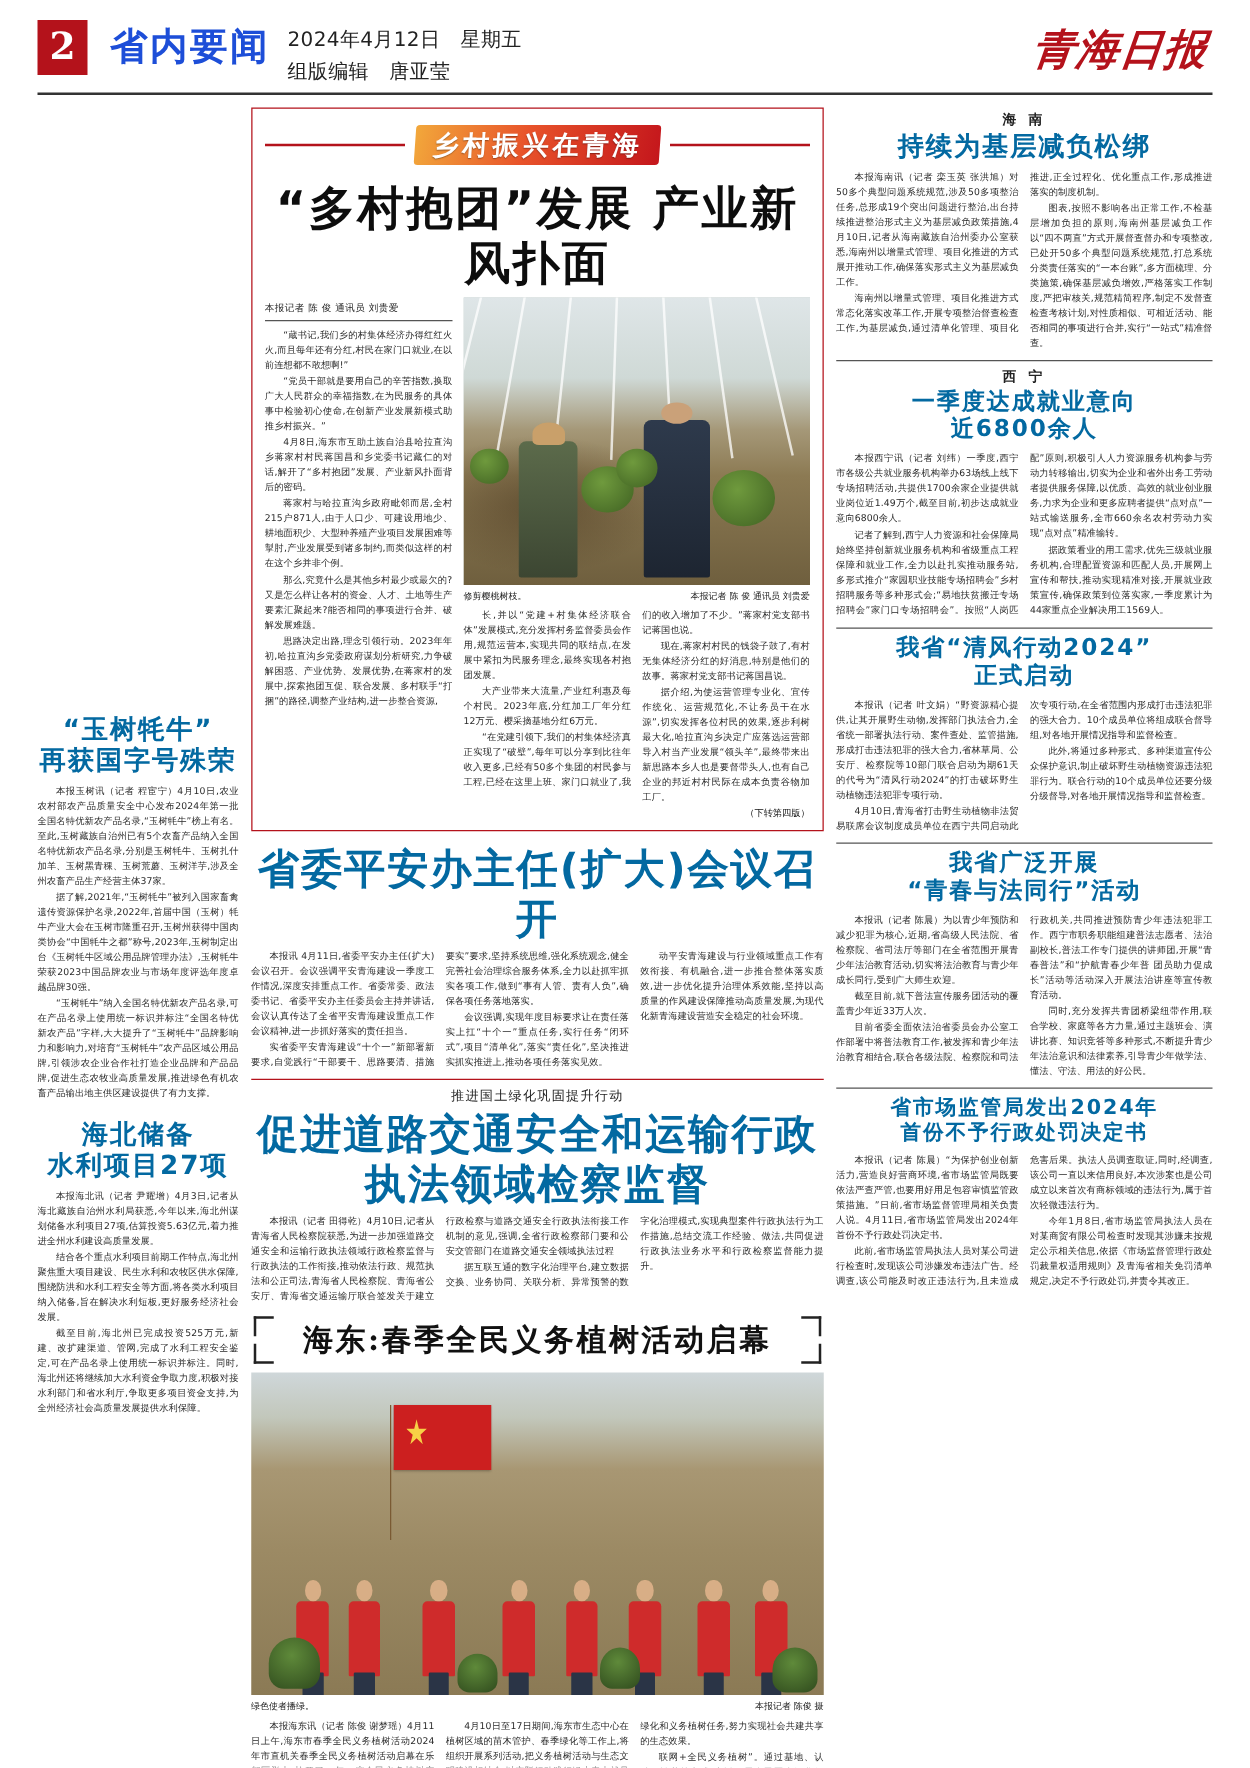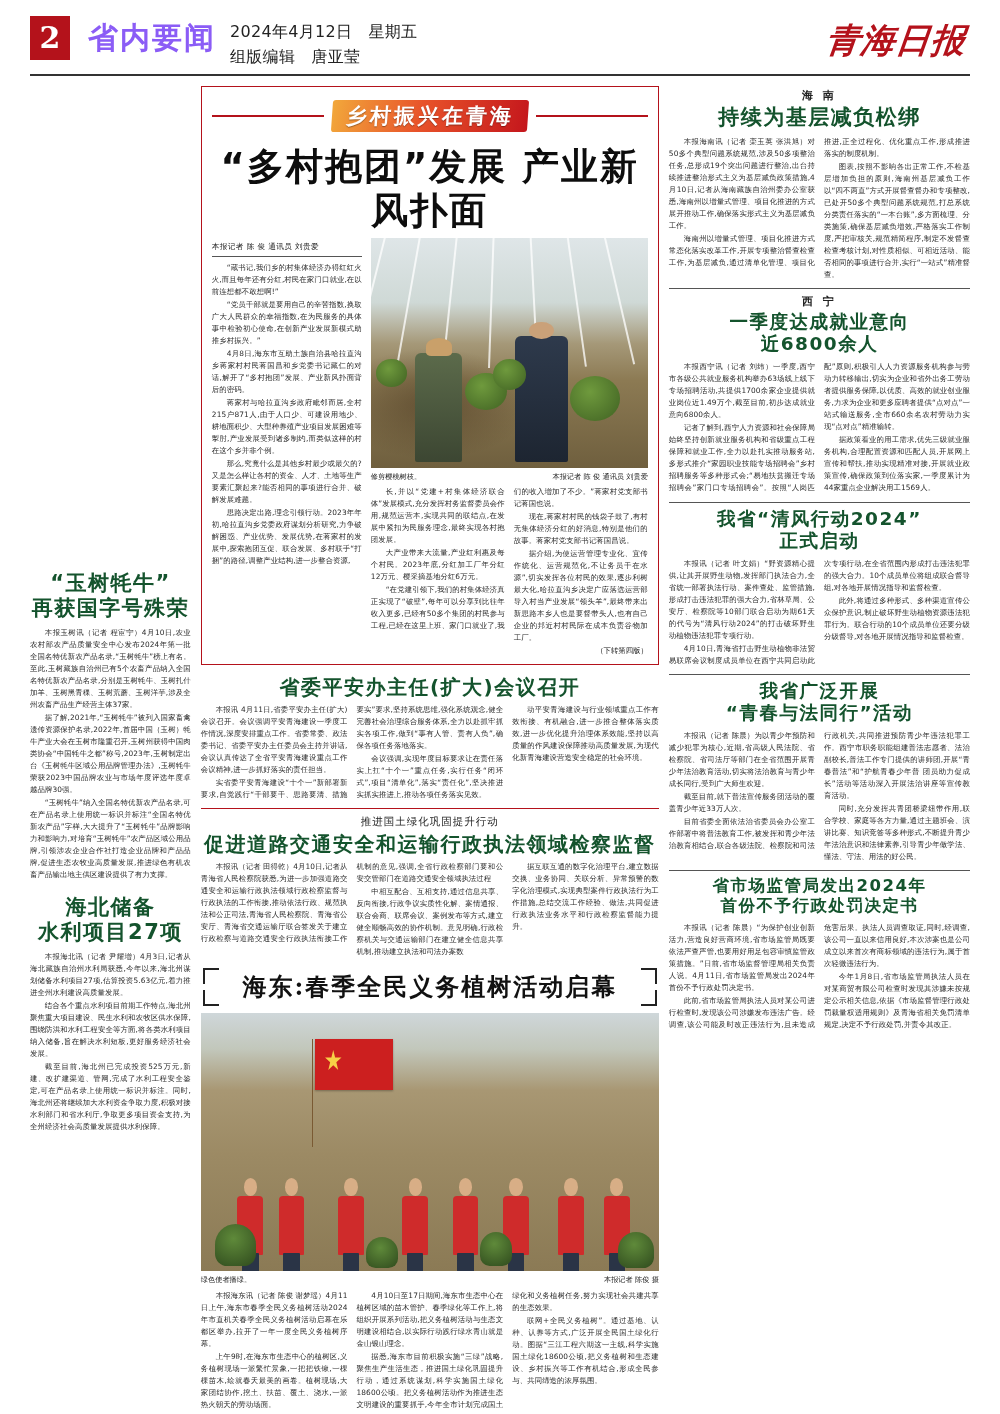--- a/index.html
+++ b/index.html
@@ -16,21 +16,21 @@
 
   
   .masthead { display:flex; align-items:flex-start; padding:16px 8px 0 8px; height:72px; }
   .page-num {
     width:40px; height:44px; background:#b4121b; color:#fff;
     font-family:"DejaVu Serif", serif; font-size:30px; font-weight:700;
     display:flex; align-items:center; justify-content:center; line-height:1;
   }
   .section-title {
     font-family:"DejaVu Sans", sans-serif; font-weight:700; font-size:30px;
-    margin-left:18px; letter-spacing:2px; line-height:44px; color:#8b5cf6;
+    margin-left:18px; letter-spacing:2px; line-height:44px; color:#1d4ed8;
   }
   .dateblock { margin-left:14px; margin-top:4px; font-size:16px; line-height:1.55; color:#222; }
   .dateblock .d1 { letter-spacing:.3px; }
   .dateblock .d2 { letter-spacing:.3px; }
   .brand {
     margin-left:auto; margin-right:4px;
     color:#b4121b; font-family:"DejaVu Serif", serif;
     font-size:34px; font-weight:700; font-style:italic;
     letter-spacing:1px; transform:skewX(-6deg); line-height:48px;
   }
@@ -108,22 +108,22 @@
   .flag:after{content:"";position:absolute;left:12%;top:22%;width:22%;height:42%;background:#f7d046;clip-path:polygon(50% 0,61% 35%,98% 35%,68% 57%,79% 92%,50% 70%,21% 92%,32% 57%,2% 35%,39% 35%);}
   .pole { position:absolute; left:24.2%; top:10%; width:1.5px; height:42%; background:#7a5a33; }
   .worker { position:absolute; bottom:6%; width:5.6%; height:23%; background:#cf2b2b; border-radius:4px 4px 1px 1px; }
   .worker:before { content:""; position:absolute; top:-30%; left:24%; width:52%; height:30%; background:#d8ae86; border-radius:50%; }
   .worker:after { content:""; position:absolute; bottom:-52%; left:18%; width:64%; height:56%; background:#2a3446; border-radius:1px; }
   .shrub { position:absolute; border-radius:50% 50% 30% 30%; background:radial-gradient(circle at 45% 35%,#5f8a3a,#2f4a1d); }
   .caption-row { display:flex; justify-content:space-between; font-size:7.2px; margin-top:4px; color:#222; }
 
   
   .sub-kicker { text-align:center; font-size:11px; letter-spacing:3px; margin:2px 0 2px 0; font-weight:600; color:#222; }
-  .h-lg { text-align:center; font-weight:700; line-height:1.2; letter-spacing:1.5px; color:#14532d; }
-  .h-26 { font-size:20px; }
+  .h-lg { text-align:center; font-weight:700; line-height:1.2; letter-spacing:1.5px; color:#0369a1; }
+  .h-26 { font-size:33px; }
   .h-22 { font-size:21px; }
   .h-19 { font-size:18.5px; }
   .h-17 { font-size:16.5px; }
 
   .cols2 { column-count:2; column-gap:9px; }
   .cols3 { column-count:3; column-gap:9px; }
 
   .mini-kicker { text-align:center; font-size:10.5px; margin:6px 0 3px 0; letter-spacing:1px; color:#222; }
 
   
@@ -258,21 +258,20 @@
         </div>
       </div>
 
       <div class="red-rule"></div>
 
       <div class="block">
         <div class="mini-kicker">推进国土绿化巩固提升行动</div>
         <div class="h-lg h-26">促进道路交通安全和运输行政执法领域检察监督</div>
         <div class="cols3 body-text" style="margin-top:5px">
           <p>本报讯（记者 田得乾）4月10日,记者从青海省人民检察院获悉,为进一步加强道路交通安全和运输行政执法领域行政检察监督与行政执法的工作衔接,推动依法行政、规范执法和公正司法,青海省人民检察院、青海省公安厅、青海省交通运输厅联合签发关于建立行政检察与道路交通安全行政执法衔接工作机制的意见,强调,全省行政检察部门要和公安交管部门在道路交通安全领域执法过程</p>
-          <p>中相互配合、互相支持,通过信息共享、反向衔接,行政争议实质性化解、案情通报、联合会商、联席会议、案例发布等方式,建立健全顺畅高效的协作机制。意见明确,行政检察机关与交通运输部门在建立健全信息共享机制,推动建立执法和司法办案数</p>
           <p>据互联互通的数字化治理平台,建立数据交换、业务协同、关联分析、异常预警的数字化治理模式,实现典型案件行政执法行为工作措施,总结交流工作经验、做法,共同促进行政执法业务水平和行政检察监督能力提升。</p>
         </div>
       </div>
 
       <div class="block">
         <div class="bracket-title">
           <span class="cnr tl"></span>
           <span class="cnr tr"></span>
           <span class="cnr bl"></span>
           <span class="cnr br"></span>

